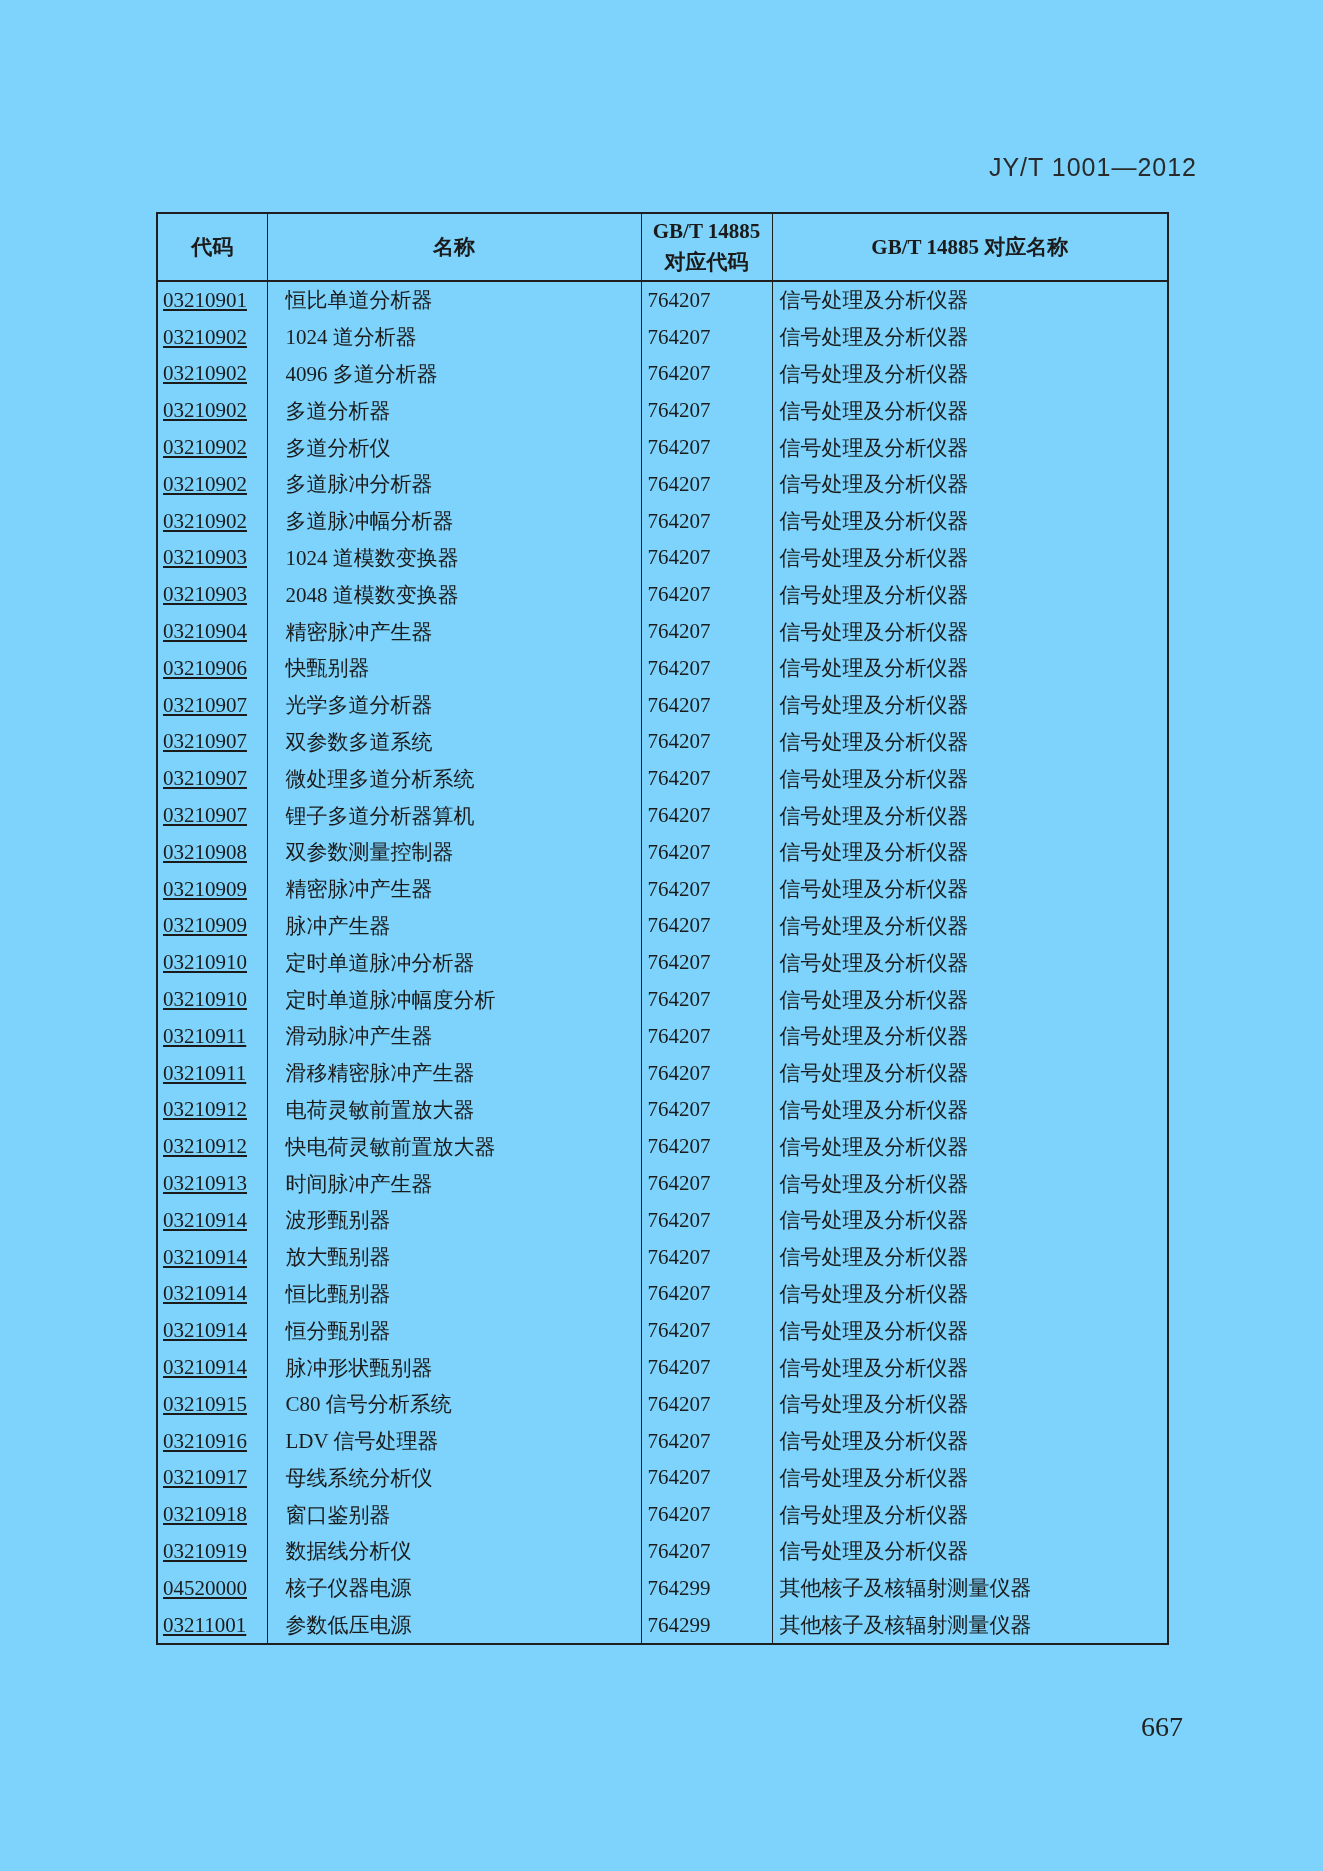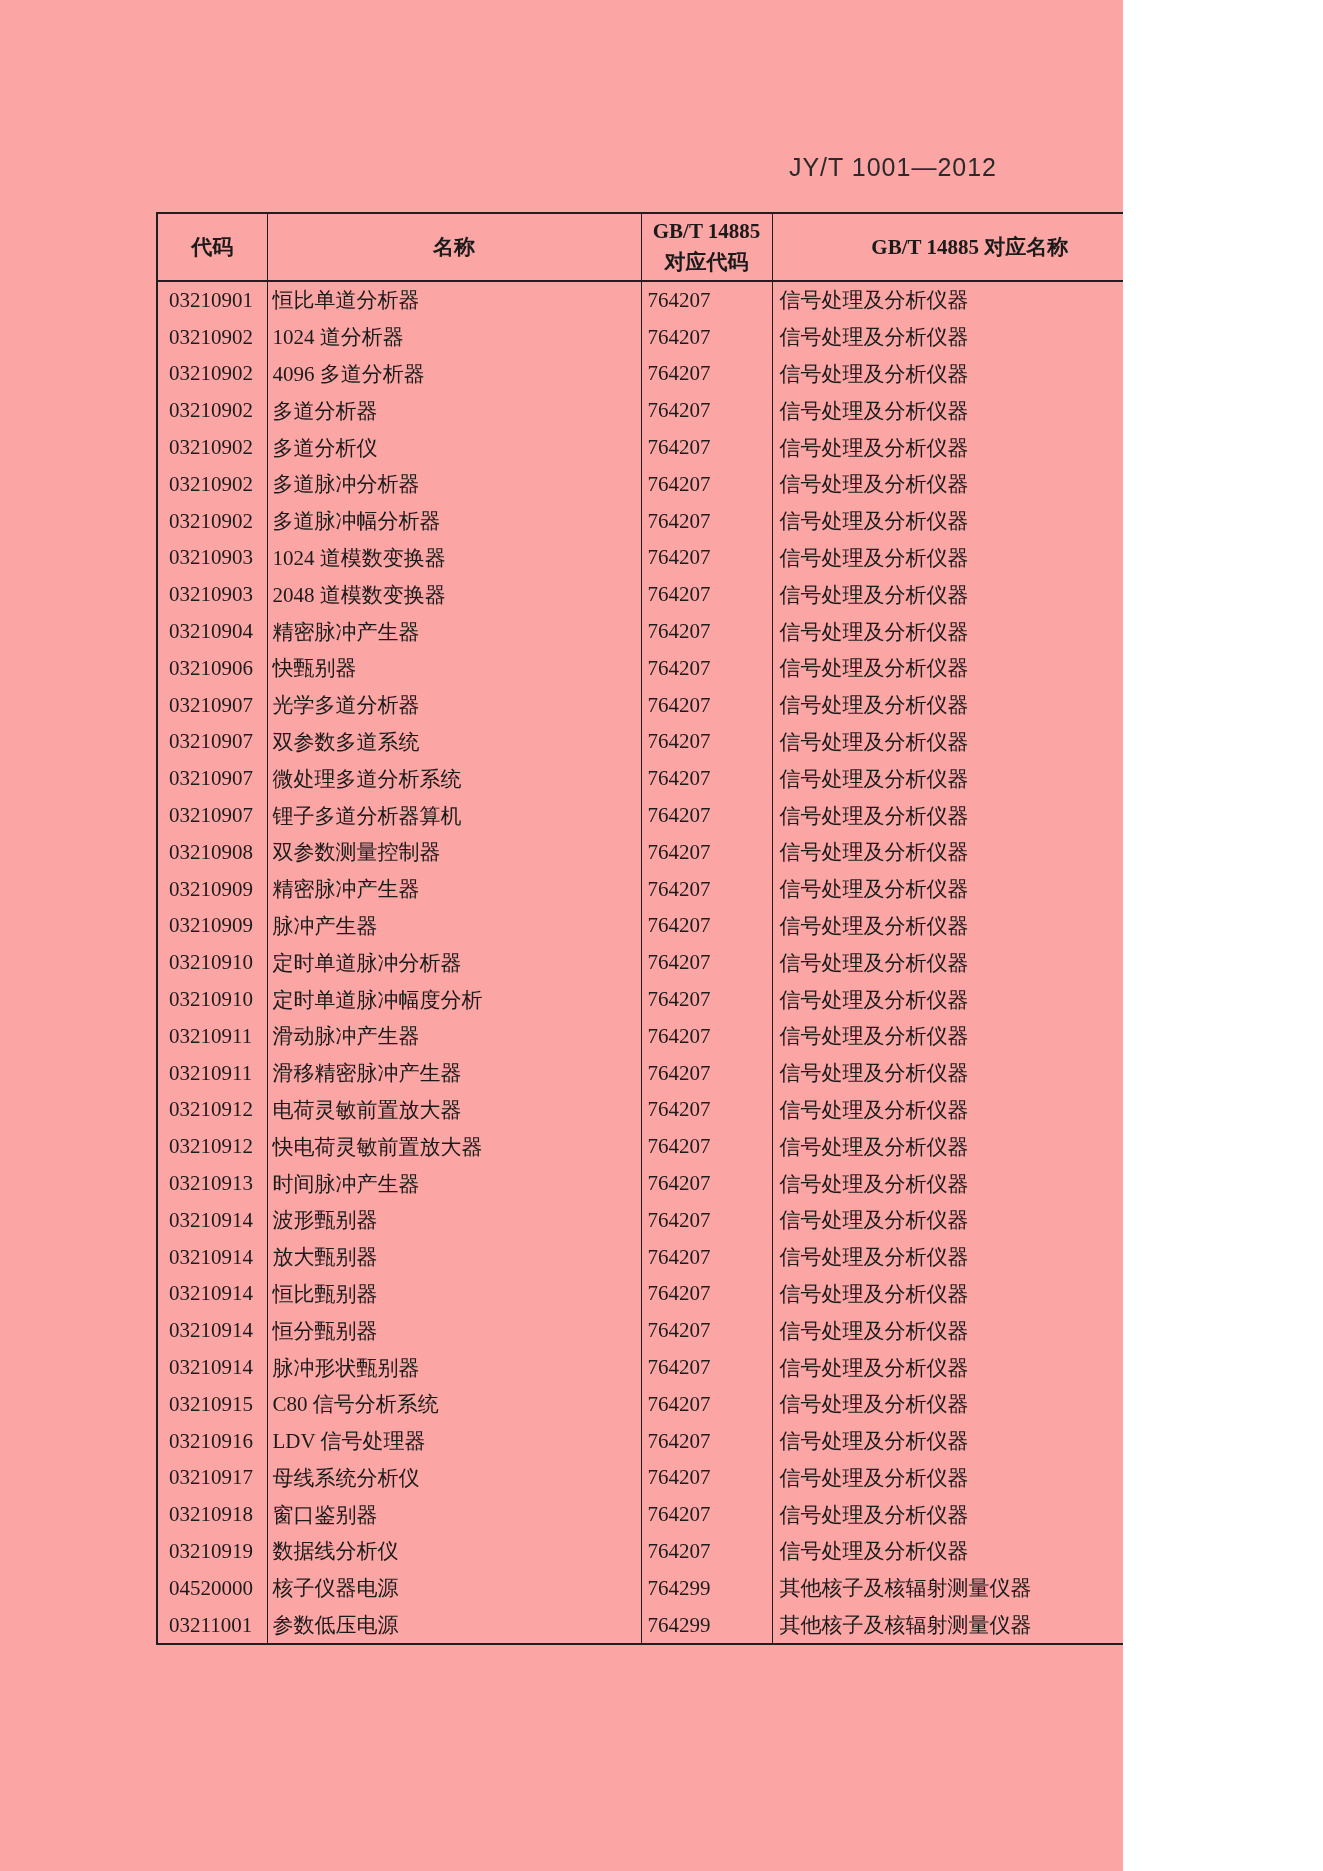--- a/index.html
+++ b/index.html
@@ -2,23 +2,23 @@
 <html><head>
 <meta charset="utf-8">
 <style>
   html, body {
     margin: 0;
     padding: 0;
     background: #ffffff;
   }
   .page {
     position: relative;
-    width: 1123px;
+    width: 1323px;
     height: 1871px;
-    background: #fca5a5;
+    background: #7dd3fc;
     overflow: hidden;
   }
   .std-num {
     position: absolute;
     top: 153px;
     right: 126px;
     font-family: "Liberation Sans", "DejaVu Sans", sans-serif;
     font-size: 25px;
     letter-spacing: 1px;
     color: #2a2a2a;
@@ -56,22 +56,22 @@
   }
   .doc-table thead th .hdr-line {
     line-height: 31px;
   }
   .doc-table tbody td {
     height: 36.8px;
     font-size: 21px;
     vertical-align: middle;
     padding: 0;
   }
-  .doc-table tbody td.col-code   { padding-left: 11px; }
-  .doc-table tbody td.col-name   { padding-left: 5px; font-family: Liberation Serif, serif; }
+  .doc-table tbody td.col-code   { padding-left: 5px; text-decoration: underline; }
+  .doc-table tbody td.col-name   { padding-left: 18px; font-family: Liberation Serif, serif; }
   .doc-table tbody td.col-gbtcode{ padding-left: 6px; }
   .doc-table tbody td.col-gbtname{ padding-left: 7px; }
   .page-num {
     position: absolute;
     left: 1141px;
     top: 1711px;
     font-family: "Liberation Serif", "DejaVu Serif", serif;
     font-size: 28px;
     color: #222222;
   }

